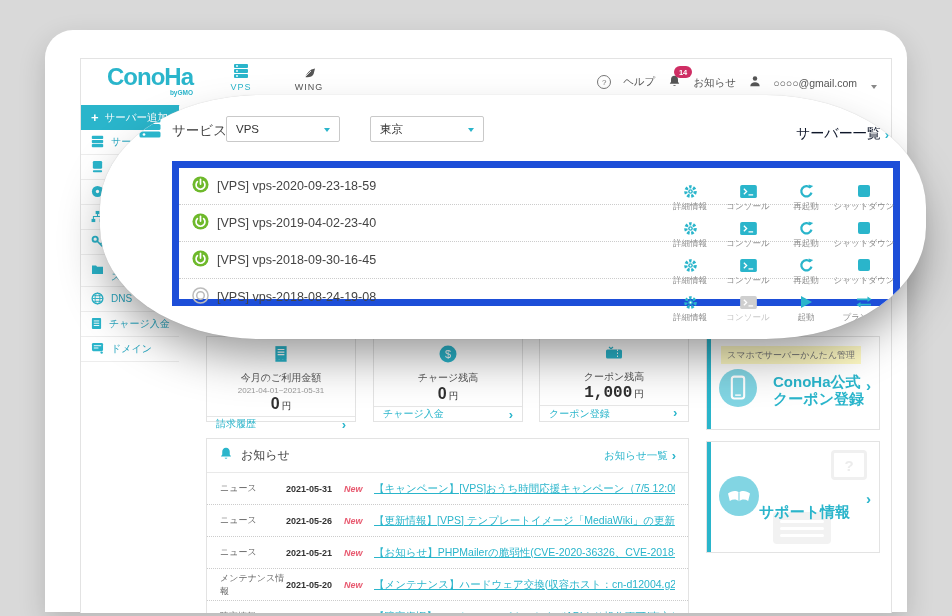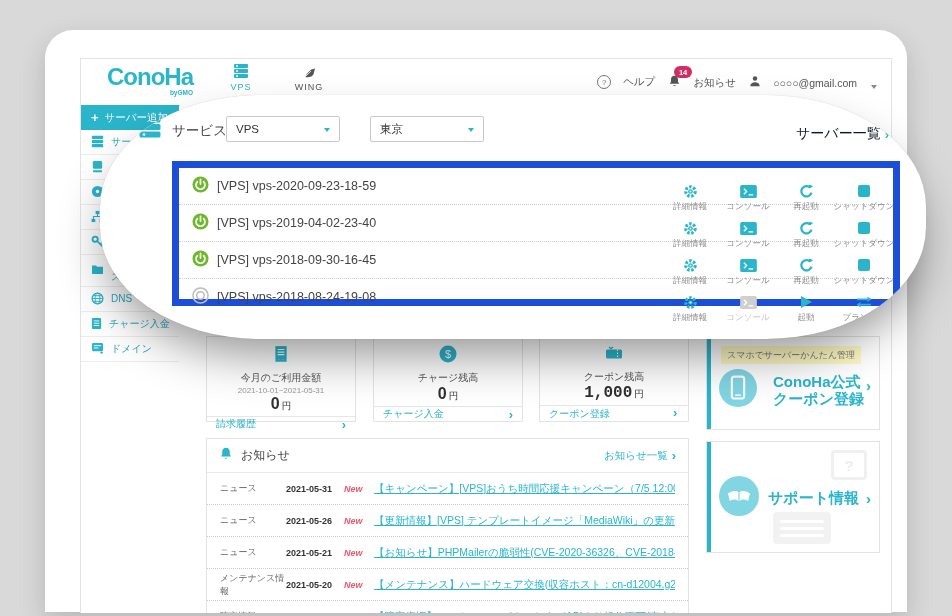--- a/index.html
+++ b/index.html
@@ -75,21 +75,21 @@
              overflow:hidden;cursor:pointer;}
 
   
   .promo{position:absolute;left:526px;width:172px;border:1px solid #e3e3e3;background:#fff;overflow:hidden;}
   .promo::before{content:"";position:absolute;left:0;top:0;width:4px;height:100%;background:#2ab5cb;}
   .promoA{top:231px;height:92px;}
   .promoB{top:336px;height:110px;}
   .tagline{position:absolute;left:14px;top:9px;background:#fef9c3;color:#777;font-size:9px;
            padding:2.5px 6px;}
   .promoA .row{position:absolute;left:12px;top:32px;display:flex;align-items:center;gap:16px;}
-  .promoB .row{position:absolute;left:12px;top:34px;display:flex;align-items:center;gap:9px;}
+  .promoB .row{position:absolute;left:12px;top:34px;display:flex;align-items:flex-end;}
   .ptitle{font-size:15px;font-weight:800;color:#2ab5cb;line-height:1.15;}
   .pchev{position:absolute;font-size:15px;font-weight:700;color:#2ab5cb;cursor:pointer;}
   .promoA .pchev{right:8px;top:40px;}
   .promoB .pchev{right:8px;top:48px;}
   .wm-q{position:absolute;right:12px;top:8px;width:30px;height:24px;border:3px solid #f0f0f0;
         border-radius:4px;color:#ececec;font-size:15px;font-weight:700;display:flex;
         align-items:center;justify-content:center;}
   .wm-b{position:absolute;right:48px;bottom:8px;width:58px;height:32px;background:#f2f2f2;
         border-radius:4px;display:flex;flex-direction:column;justify-content:center;gap:4px;
         padding:0 7px;box-sizing:border-box;}
@@ -271,21 +271,21 @@
 
       <div class="main">
 
         <div class="card" style="left:26px;">
           <span><svg width="16" height="18" viewBox="0 0 14 16">
                 <rect x="2" y="1" width="10" height="12" fill="#2ab5cb"></rect>
                 <path d="M4 4h6M4 6.3h6M4 8.6h6" stroke="#fff" stroke-width="1"></path>
                 <path d="M2 13l1.7-1 1.6 1 1.7-1 1.6 1 1.7-1 1.7 1v1.8H2z" fill="#2ab5cb"></path>
               </svg></span>
           <span class="ttl">今月のご利用金額</span>
-          <span class="per">2021-10-01~2021-05-31</span>
+          <span class="per">2021-04-01~2021-05-31</span>
           <span class="amt"><b>0</b><span class="unit">円</span></span>
           <span class="foot">
               <span class="lk">請求履歴</span>
               <span class="chev">›</span>
             </span>
         </div>
         <div class="card" style="left:193px;">
           <span><svg width="18" height="18" viewBox="0 0 18 18">
                 <circle cx="9" cy="9" r="8.5" fill="#2ab5cb"></circle>
                 <text x="9" y="13" text-anchor="middle" font-size="11" fill="#fff">$</text>

